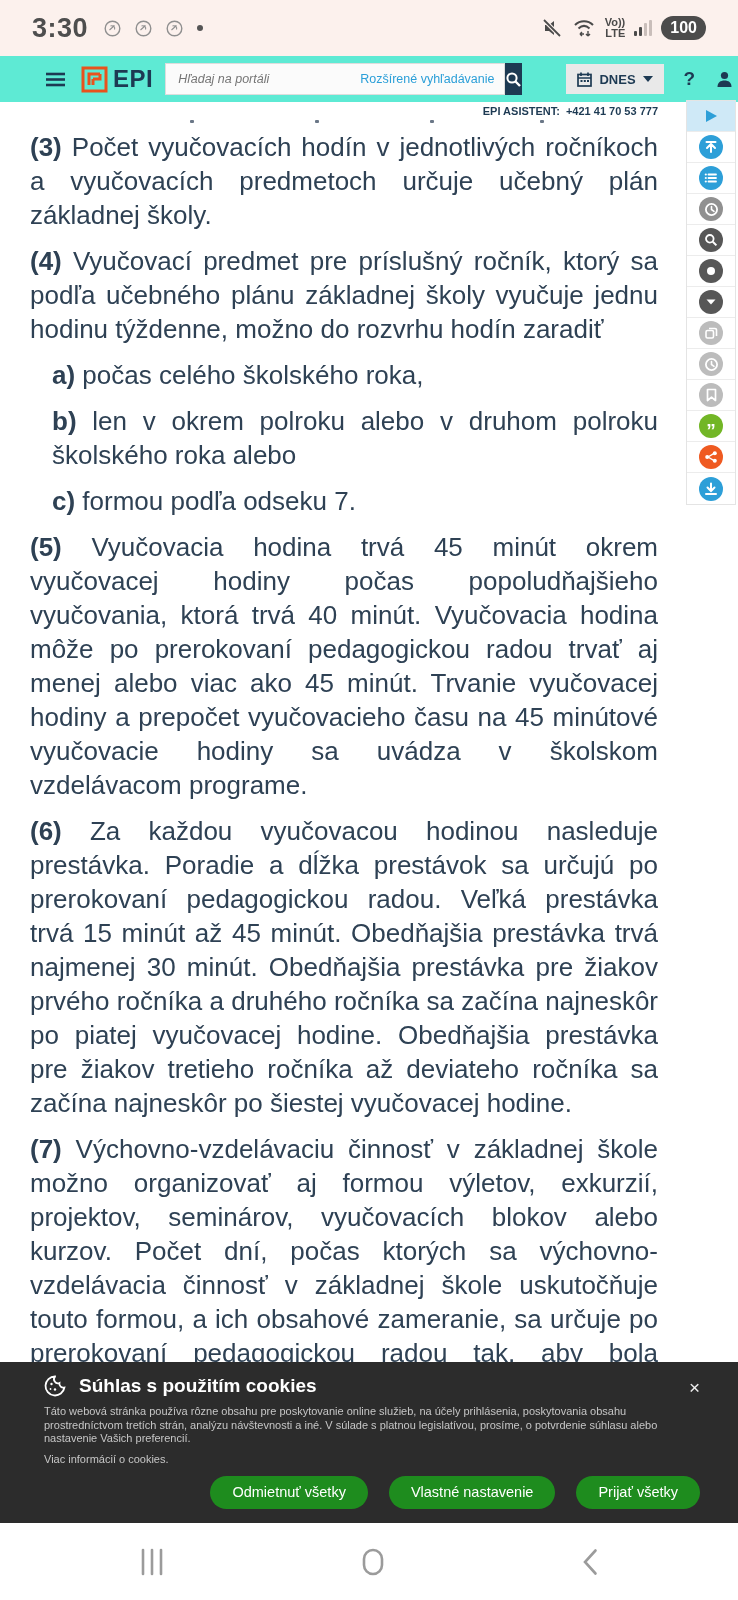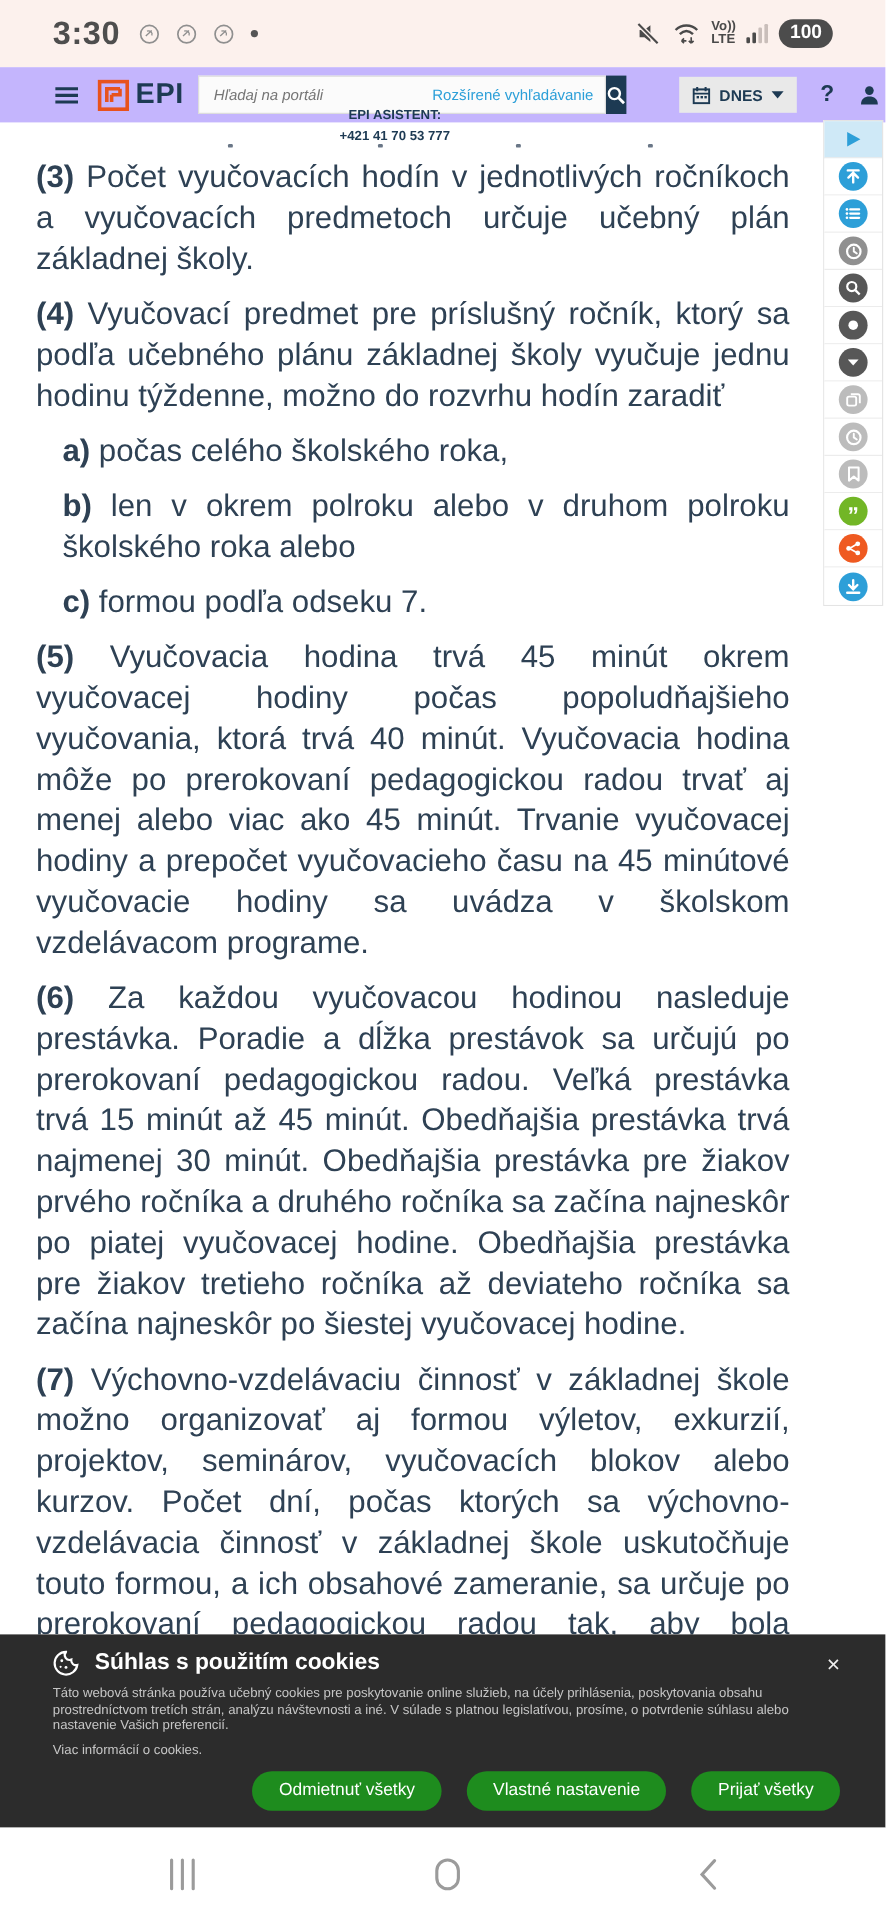--- a/index.html
+++ b/index.html
@@ -2,55 +2,55 @@
 <html><head>
 <meta charset="utf-8">
 <style>
   * { margin:0; padding:0; box-sizing:border-box; }
   html,body { width:738px; height:1600px; overflow:hidden; background:#fff;
               font-family:"Liberation Sans", sans-serif; }
   body { position:relative; }
 
   
   .status-bar { height:56px; background:#fcf1ed; display:flex; align-items:center;
-                padding:0 44px; color:#4e4e4e; }
+                padding:0 32px; color:#4e4e4e; }
   .sb-time { font-size:27px; font-weight:700; letter-spacing:.5px; }
   .sb-left { display:flex; align-items:center; gap:14px; margin-left:16px; }
   .notif-circ { width:17px; height:17px; color:#8f8f8f; }
   .sb-dot { width:6px; height:6px; border-radius:50%; background:#555; }
   .sb-right { margin-left:auto; display:flex; align-items:center; gap:9px; }
-  .volte { font-size:11px; font-weight:700; line-height:11px; color:#4a4a4a; text-align:left; }
+  .volte { font-size:11px; font-weight:700; line-height:11px; color:#4a4a4a; text-align:right; }
   .sig-bars { display:flex; align-items:flex-end; gap:2px; height:16px; }
   .sig-bars i { width:3px; border-radius:1px; display:block; }
   .battery-pill { background:#4c4c4c; border-radius:14px; color:#fff; font-weight:700;
                   font-size:16px; padding:3px 9px; }
 
   
-  .header { height:46px; display:flex; align-items:center; padding:0 28px 0 46px; background:#c4b5fd; }
+  .header { height:46px; display:flex; align-items:center; padding:0 28px 0 46px; background:#5eead4; }
   .hamburger { color:#1d3a53; cursor:pointer; display:flex; }
   .logo { display:flex; align-items:center; gap:5px; margin-left:16px; cursor:pointer; }
   .logo-text { font-size:24px; font-weight:800; color:#1d3a53; letter-spacing:.5px; }
   .search-box { width:348px; height:32px; border:1px solid #ddd; background:#fbfbfb;
                 display:flex; align-items:center; padding:0 10px 0 12px; margin-left:12px;gap:32px; }
   .search-box input { border:none; outline:none; background:transparent; font-style:italic;
                       font-size:12.5px; color:#555; width:150px;
                       font-family:"Liberation Sans", sans-serif; }
   .adv-link { color:#2b9fd8; font-size:12.5px; margin-left:auto; cursor:pointer; white-space:nowrap; }
   .search-btn { width:37px; height:32px; background:#1d3a53; border:none; display:flex;
                 align-items:center; justify-content:center; cursor:pointer; color:#fff; }
   .date-btn { margin-left:44px; background:#e9e9e9; height:30px; padding:0 11px; display:flex;
               gap:7px; align-items:center; color:#1d3a53; font-weight:700; font-size:13px;
               border:none; cursor:pointer;justify-content:center; }
   .caret { width:0; height:0; border-left:5px solid transparent; border-right:5px solid transparent;
            border-top:6px solid #1d3a53; }
   .hdr-ico { color:#1d3a53; margin-left:20px; cursor:pointer; display:flex; align-items:center; }
   .q-mark { font-size:19px; font-weight:800; }
 
   .assistant-row { height:18px; display:flex; justify-content:flex-end; align-items:center;
-                   padding-right:80px; font-size:11px; font-weight:700; color:#1d3a53; gap:6px;flex-direction:column; }
+                   padding-right:80px; font-size:11px; font-weight:700; color:#1d3a53; gap:6px; }
 
   
   .main { position:absolute; top:118px; left:30px; width:628px; color:#2e4154;
           font-size:26px; line-height:34px; text-align:justify; height:1244px; overflow:hidden; }
   .remnant { position:relative; height:8px; margin-bottom:4px; }
   .remnant i { position:absolute; top:2px; width:4px; height:3px; background:#6a7787; border-radius:1px; }
   .para { margin-bottom:12px; }
   .pnum { font-weight:700; }
   .subitem { margin-bottom:12px; padding-left:22px; }
 
@@ -378,21 +378,21 @@
       <svg width="22" height="22" viewBox="0 0 22 22">
           <path d="M11 1.5 a9.5 9.5 0 1 0 9.4 11 a4 4 0 0 1-5-4.5 a4 4 0 0 1-4.4-6.4 Z" fill="none" stroke="#fff" stroke-width="1.8"></path>
           <circle cx="7.5" cy="9" r="1.2" fill="#fff"></circle>
           <circle cx="11" cy="14.5" r="1.2" fill="#fff"></circle>
           <circle cx="6.5" cy="14" r="0.9" fill="#fff"></circle>
         </svg>
     </span>
     <span class="cookie-title">Súhlas s použitím cookies</span>
     <span class="cookie-close">×</span>
   </div>
-  <p>Táto webová stránka používa učebný cookies pre poskytovanie online služieb, na účely prihlásenia, poskytovania obsahu prostredníctvom tretích strán, analýzu návštevnosti a iné. V súlade s platnou legislatívou, prosíme, o potvrdenie súhlasu alebo nastavenie Vašich preferencií.</p>
+  <p>Táto webová stránka používa rôzne obsahu pre poskytovanie online služieb, na účely prihlásenia, poskytovania obsahu prostredníctvom tretích strán, analýzu návštevnosti a iné. V súlade s platnou legislatívou, prosíme, o potvrdenie súhlasu alebo nastavenie Vašich preferencií.</p>
   <span class="cookie-link">Viac informácií o cookies.</span>
   <div class="btn-row">
     <button class="green-btn">Odmietnuť všetky</button>
     <button class="green-btn">Vlastné nastavenie</button>
     <button class="green-btn">Prijať všetky</button>
   </div>
 </div>
 
 <div class="nav-bar">
   <span class="nav-ico">

